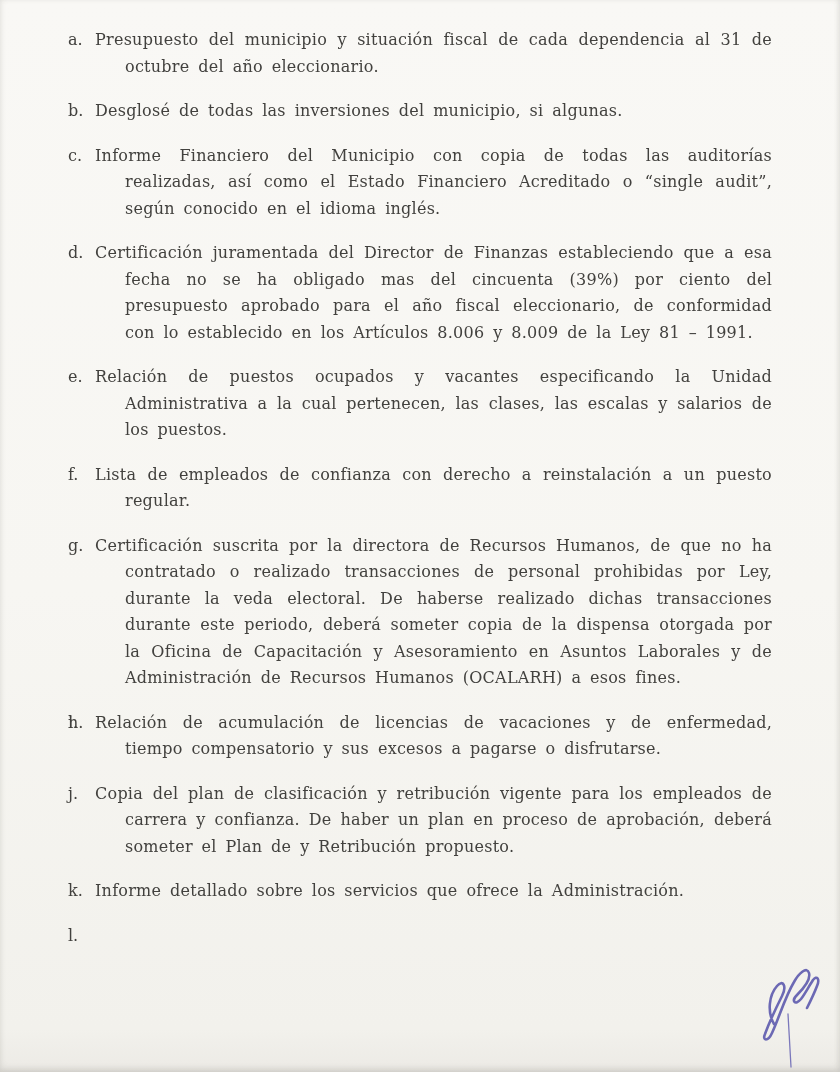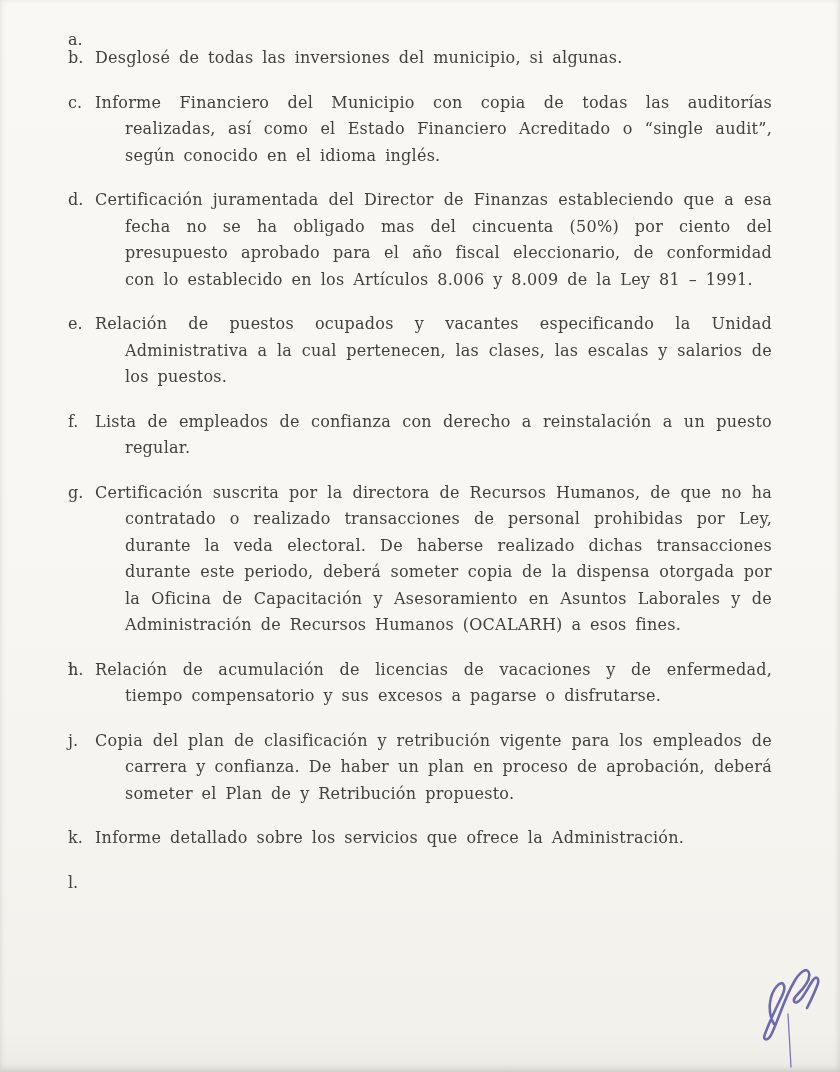--- a/index.html
+++ b/index.html
@@ -49,32 +49,33 @@
     opacity: 0.88;
   }
 </style>
 </head>
 <body>
 
 <div class="page">
   <ol class="doc-list">
     <li class="doc-item">
       <span class="marker">a.</span>
+      <span class="body">Presupuesto del municipio y situación fiscal de cada dependencia al 31 de octubre del año eleccionario.</span>
     </li>
     <li class="doc-item">
       <span class="marker">b.</span>
       <span class="body">Desglosé de todas las inversiones del municipio, si algunas.</span>
     </li>
     <li class="doc-item">
       <span class="marker">c.</span>
       <span class="body">Informe Financiero del Municipio con copia de todas las auditorías realizadas, así como el Estado Financiero Acreditado o “single audit”, según conocido en el idioma inglés.</span>
     </li>
     <li class="doc-item">
       <span class="marker">d.</span>
-      <span class="body">Certificación juramentada del Director de Finanzas estableciendo que a esa fecha no se ha obligado mas del cincuenta (50%) por ciento del presupuesto aprobado para el año fiscal eleccionario, de conformidad con lo establecido en los Artículos 8.006 y 8.009 de la Ley 81 – 1991.</span>
+      <span class="body">Certificación juramentada del Director de Finanzas estableciendo que a esa fecha no se ha obligado mas del cincuenta (39%) por ciento del presupuesto aprobado para el año fiscal eleccionario, de conformidad con lo establecido en los Artículos 8.006 y 8.009 de la Ley 81 – 1991.</span>
     </li>
     <li class="doc-item">
       <span class="marker">e.</span>
       <span class="body">Relación de puestos ocupados y vacantes especificando la Unidad Administrativa a la cual pertenecen, las clases, las escalas y salarios de los puestos.</span>
     </li>
     <li class="doc-item">
       <span class="marker">f.</span>
       <span class="body">Lista de empleados de confianza con derecho a reinstalación a un puesto regular.</span>
     </li>
     <li class="doc-item">

